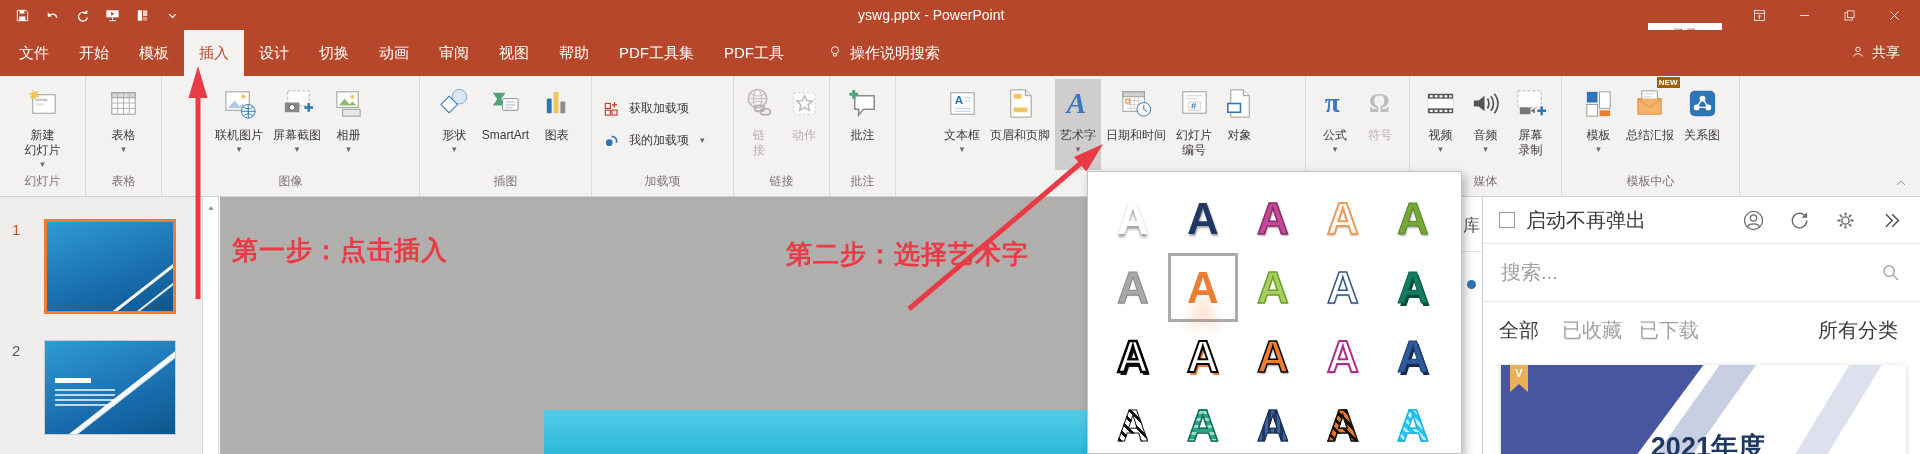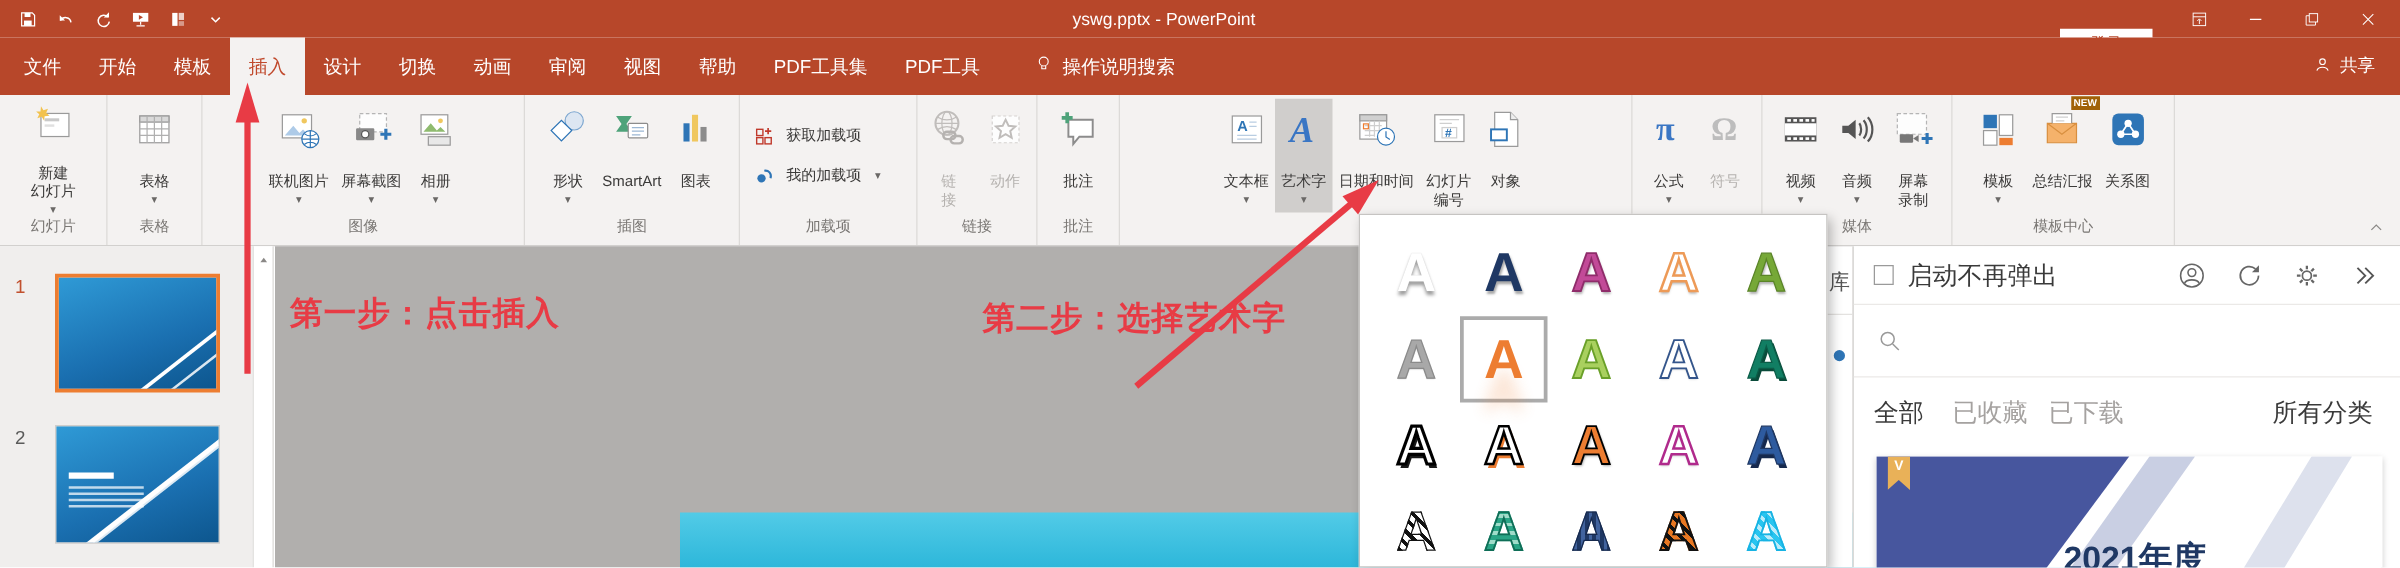--- a/index.html
+++ b/index.html
@@ -36,21 +36,21 @@
   .ribbon { position:absolute; left:0; top:76px; width:1920px; height:121px; background:#f4f2f1;
     border-bottom:1px solid #d2d0ce; display:flex; }
   .rgroup { display:flex; flex-direction:column; flex:0 0 auto; border-right:1px solid #dcdad8; }
   .gbody { display:flex; justify-content:center; align-items:stretch; height:94px; padding-top:3px; }
   .gbody.stack { flex-direction:column; justify-content:center; align-items:flex-start; gap:10px; padding-left:10px; }
   .rbtn { display:flex; flex-direction:column; align-items:center; padding:3px 5px 0 5px; cursor:pointer; }
   .rbtn.highlight { background:#d0cecc; }
   .rbtn.disabled { pointer-events:none; }
   .ricon { height:42px; display:flex; align-items:center; justify-content:center; position:relative; }
   .ricon svg { width:35px; height:35px; }
-  .rlabel { font-size:12px; color:#3b3a39; line-height:15px; text-align:center; margin-top:14px; white-space:nowrap; }
+  .rlabel { font-size:12px; color:#3b3a39; line-height:15px; text-align:center; margin-top:4px; white-space:nowrap; }
   .disabled .rlabel { color:#b5b2af; }
   .caret { display:block; text-align:center; font-size:9px; line-height:9px; color:#6a6866; margin-top:2px; }
   .sbtn { display:flex; align-items:center; gap:7px; font-size:12px; color:#3b3a39; cursor:pointer;justify-content:space-between; }
   .sbtn .ricon { height:22px; }
   .sbtn .ricon svg { width:20px; height:20px; }
   .sbtn .rlabel { margin-top:0; }
   .sbtn .caret { display:inline-block; margin:0 0 0 4px; }
   .glabel { font-size:12px; color:#7a7774; text-align:center; height:24px; line-height:22px; }
   .nbadge { position:absolute; top:-5px; right:-12px; background:#a16207; color:#fff; font-size:8px;
     font-weight:bold; padding:1px 2px; line-height:9px; }
@@ -450,20 +450,31 @@
             <span class="ricon">
               <svg viewBox="0 0 36 36" xmlns="http://www.w3.org/2000/svg">
                 <rect x="6" y="7" width="24" height="22" fill="#fff" stroke="#9a9a9a"></rect>
                 <text x="10" y="19" font-size="12" font-weight="bold" fill="#2e75b6" font-family="sans-serif">A</text>
                 <path d="M10 23h16M10 26h16M20 12h6M20 15.5h6" stroke="#b9cde2" fill="none"></path>
               </svg>
             </span>
             <span class="rlabel">文本框</span>
             <span class="caret">▾</span>
           </div>
+          <div class="rbtn">
+            <span class="ricon">
+              <svg viewBox="0 0 36 36" xmlns="http://www.w3.org/2000/svg">
+                <path d="M8 4h15l6 6v22H8z" fill="#fff" stroke="#9a9a9a"></path>
+                <path d="M23 4v6h6" fill="#eee" stroke="#9a9a9a"></path>
+                <rect x="11" y="8" width="8" height="5" fill="#f0c75e"></rect>
+                <rect x="11" y="22" width="14" height="5" fill="#f0c75e"></rect>
+              </svg>
+            </span>
+            <span class="rlabel">页眉和页脚</span>
+          </div>
           <div class="rbtn highlight">
             <span class="ricon">
               <svg viewBox="0 0 36 36" xmlns="http://www.w3.org/2000/svg">
                 <text x="6" y="28" font-size="30" font-style="italic" font-weight="bold" fill="#3a76c4" font-family="serif">A</text>
               </svg>
             </span>
             <span class="rlabel">艺术字</span>
             <span class="caret">▾</span>
           </div>
           <div class="rbtn">
@@ -688,20 +699,21 @@
           </svg>
         </span>
         <span>
           <svg viewBox="0 0 36 36" xmlns="http://www.w3.org/2000/svg">
             <path d="M10 9l9 9-9 9M19 9l9 9-9 9" fill="none" stroke="#555" stroke-width="2.2"></path>
           </svg>
         </span>
       </div>
   </div>
   <div class="sb-row2">
+    <input class="search-input" placeholder="搜索..." style="">
     <span class="mag">
         <svg viewBox="0 0 36 36" xmlns="http://www.w3.org/2000/svg">
           <circle cx="15" cy="15" r="8.5" fill="none" stroke="#999" stroke-width="2"></circle>
           <path d="M21.5 21.5l8 8" stroke="#999" stroke-width="2"></path>
         </svg>
       </span>
   </div>
   <div class="sb-row3">
     <span class="f-dark">
       <span>全部</span>

